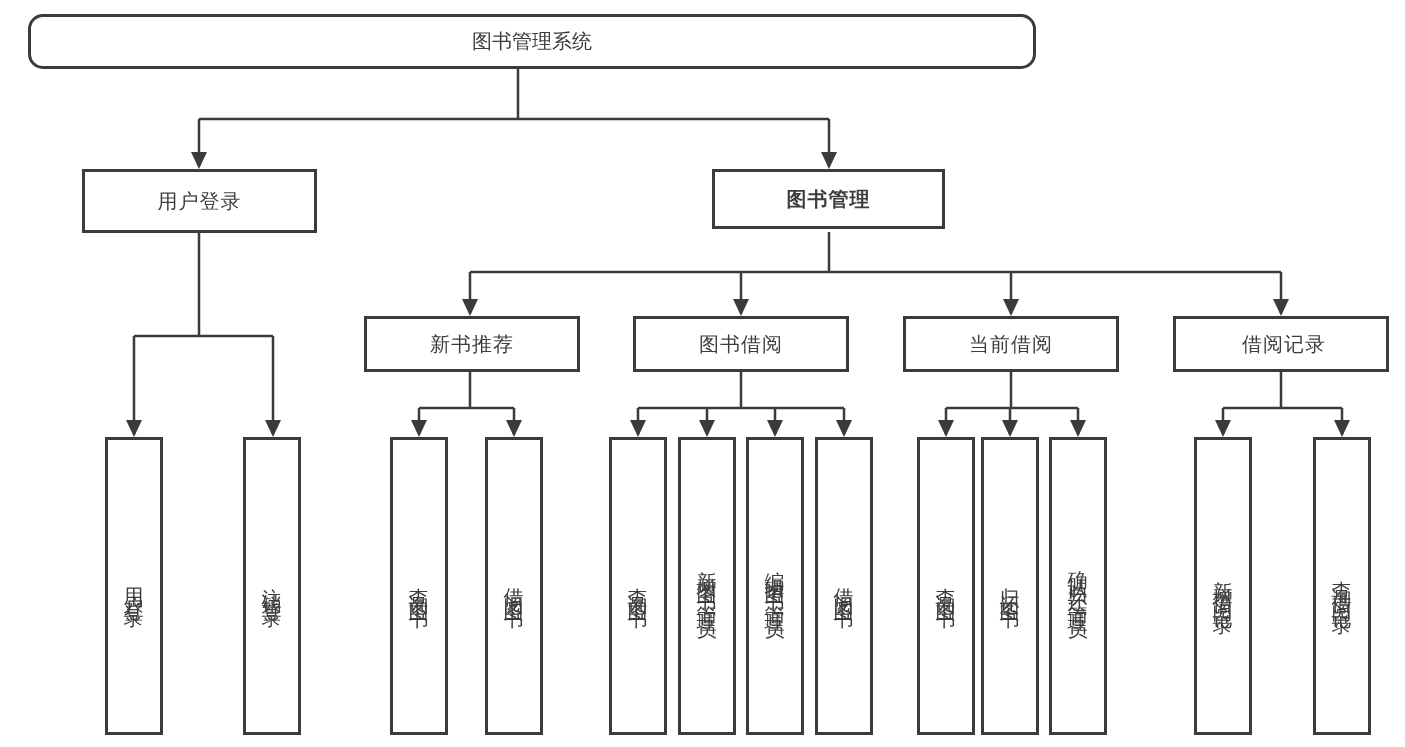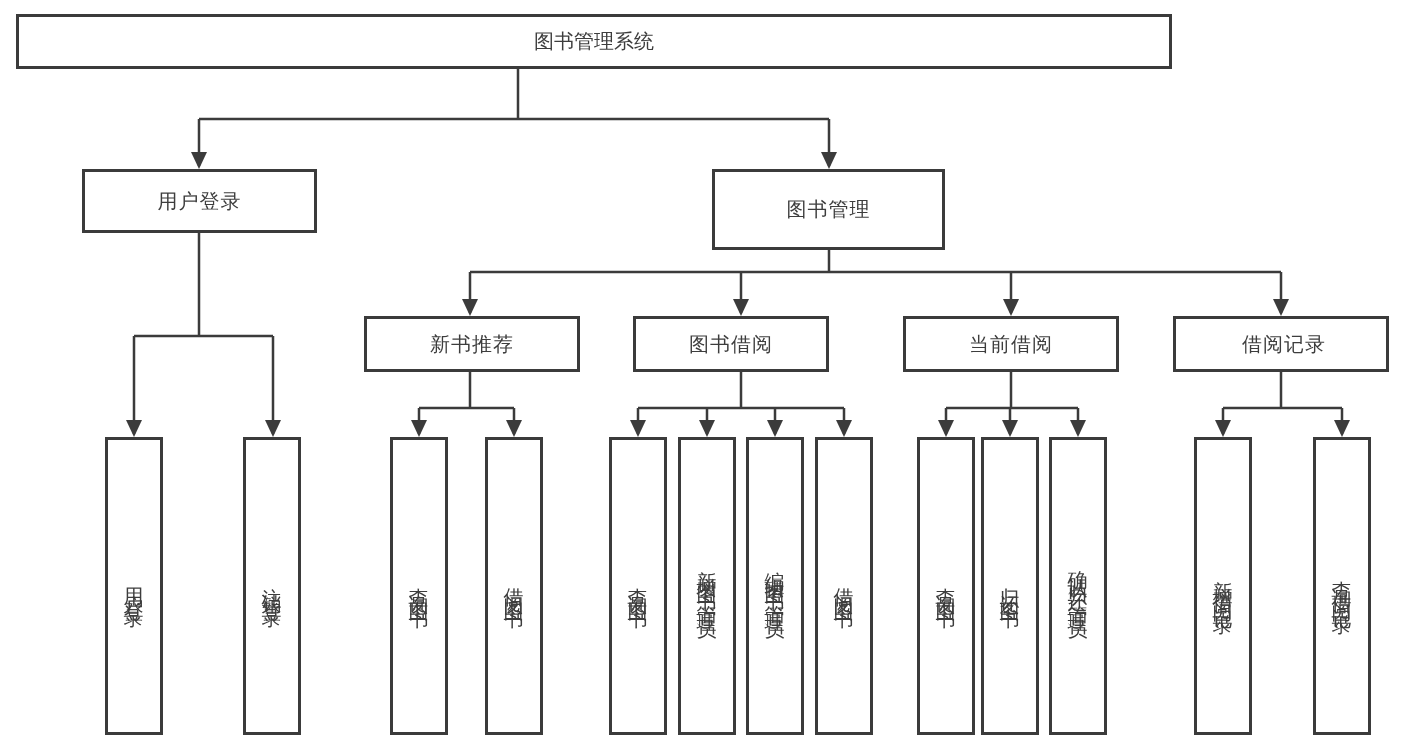--- a/index.html
+++ b/index.html
@@ -84,35 +84,35 @@
     <path d="M1011,372 V408 M946,408 H1078 M946,408 V434 M1010,408 V434 M1078,408 V434"></path>
     <polygon points="938,420 954,420 946,437"></polygon>
     <polygon points="1002,420 1018,420 1010,437"></polygon>
     <polygon points="1070,420 1086,420 1078,437"></polygon>
 
     <path d="M1281,372 V408 M1223,408 H1342 M1223,408 V434 M1342,408 V434"></path>
     <polygon points="1215,420 1231,420 1223,437"></polygon>
     <polygon points="1334,420 1350,420 1342,437"></polygon>
   </svg>
 
-  <div class="node root-node" style="left:16px;top:14px;width:1156px;height:55px;">
+  <div class="node root-node" style="left:28px;top:14px;width:1008px;height:55px;border-radius:15px;">
     <span class="label">图书管理系统</span>
   </div>
 
   <div class="node h-node" style="left:82px;top:169px;width:235px;height:64px;">
     <span class="label">用户登录</span>
   </div>
-  <div class="node h-node" style="left:712px;top:169px;width:233px;height:81px;">
+  <div class="node h-node" style="left:712px;top:169px;width:233px;height:60px;font-weight:bold;">
     <span class="label">图书管理</span>
   </div>
 
   <div class="node h-node" style="left:364px;top:316px;width:216px;height:56px;">
     <span class="label">新书推荐</span>
   </div>
-  <div class="node h-node" style="left:633px;top:316px;width:196px;height:56px;">
+  <div class="node h-node" style="left:633px;top:316px;width:216px;height:56px;">
     <span class="label">图书借阅</span>
   </div>
   <div class="node h-node" style="left:903px;top:316px;width:216px;height:56px;align-items:center;">
     <span class="label">当前借阅</span>
   </div>
   <div class="node h-node" style="left:1173px;top:316px;width:216px;height:56px;padding-left:6px;">
     <span class="label">借阅记录</span>
   </div>
 
   <div class="node leaf" style="left:105px;">

